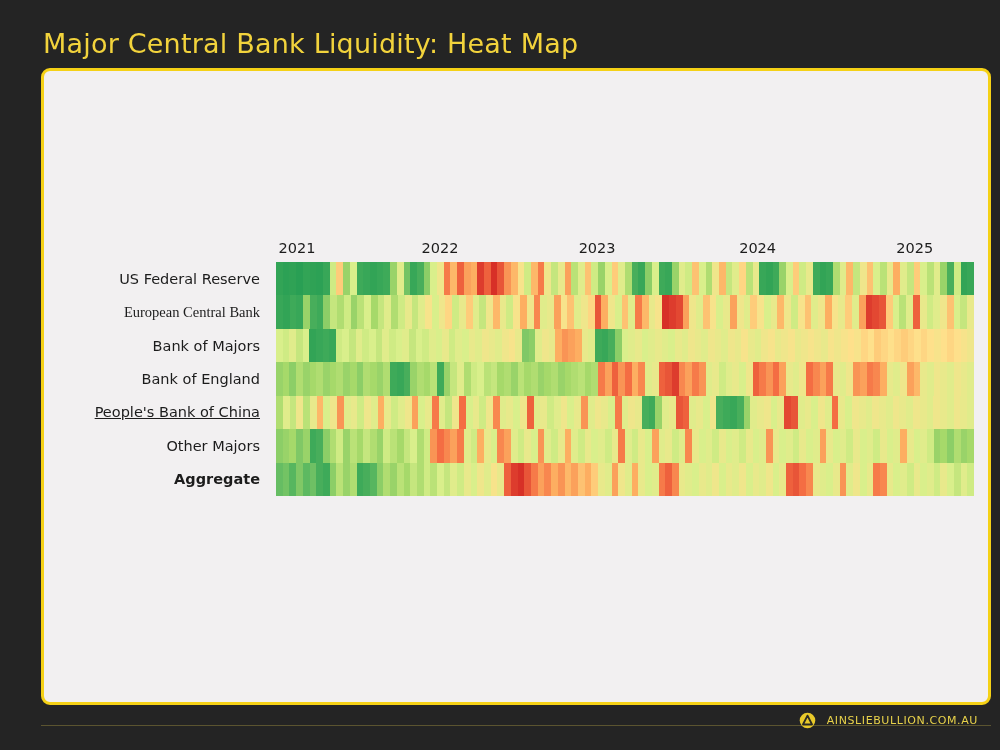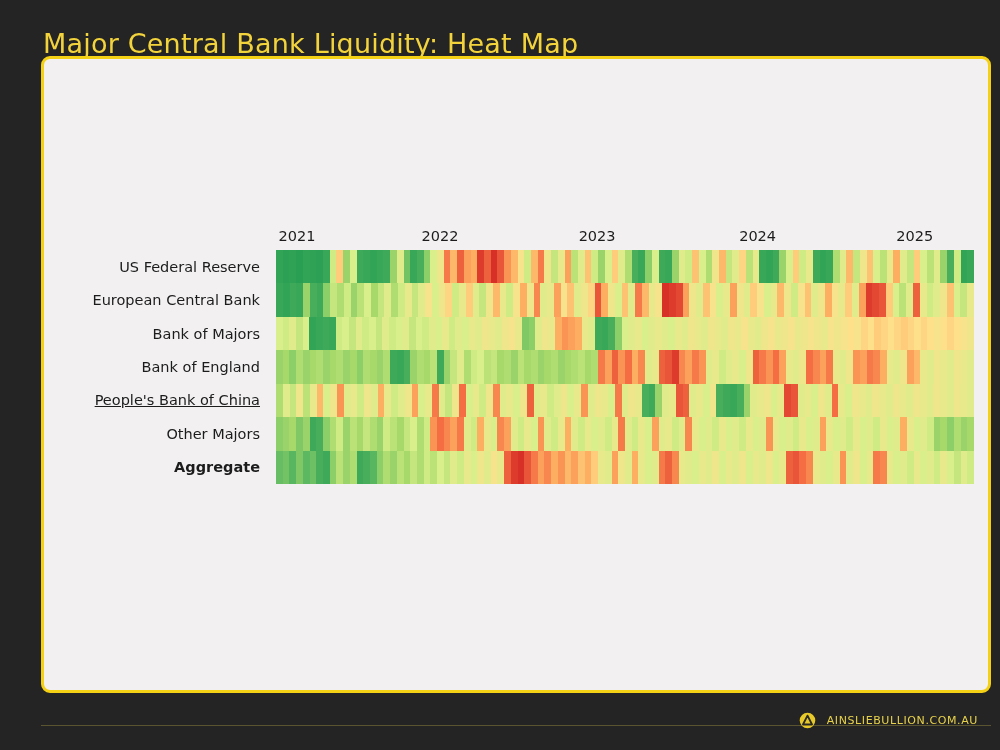--- a/index.html
+++ b/index.html
@@ -29,21 +29,21 @@
     font-weight: 400;
     letter-spacing: 0.2px;
     color: #f2d33c;
     white-space: nowrap;
     font-family: "DejaVu Sans", sans-serif;
   }
   
   #chart-panel {
     position: absolute;
     left: 25px;
-    top: 56px;
+    top: 68px;
     width: 950px;
     height: 637px;
     background: #f2f0f1;
     border: 3px solid #f5d116;
     border-radius: 9px;
     box-sizing: border-box;
     overflow: hidden;
   }
   #plot-area {
     position: absolute;
@@ -133,21 +133,21 @@
     <div id="x-axis">
         <div class="x-tick" style="left: 3%;">2021</div>
         <div class="x-tick" style="left: 23.5%;">2022</div>
         <div class="x-tick" style="left: 46%;">2023</div>
         <div class="x-tick" style="left: 69%; text-align: center;">2024</div>
         <div class="x-tick" style="left: 91.5%;">2025</div>
       </div>
 
     <div id="y-axis">
         <div class="y-tick" style="top: 7.14286%;">US Federal Reserve</div>
-        <div class="y-tick" style="top: 21.4286%;">European Central Bank</div>
+        <div class="y-tick" style="top: 21.4286%; font-family: Liberation Serif, serif;">European Central Bank</div>
         <div class="y-tick" style="top: 35.7143%;">Bank of Majors</div>
         <div class="y-tick" style="top: 50%;">Bank of England</div>
         <div class="y-tick" style="top: 64.2857%; text-decoration: underline;">People's Bank of China</div>
         <div class="y-tick" style="top: 78.5714%;">Other Majors</div>
         <div class="y-tick emphasis" style="top: 92.8571%;">Aggregate</div>
       </div>
 
     <div id="plot-area">
         <div class="hm-row" style="top: 0%; height: 14.2857%; background: linear-gradient(to right, rgb(50, 164, 86) 0%, rgb(50, 164, 86) 0.962%, rgb(44, 161, 85) 0.962%, rgb(44, 161, 85) 1.923%, rgb(47, 162, 85) 1.923%, rgb(47, 162, 85) 2.885%, rgb(41, 159, 84) 2.885%, rgb(41, 159, 84) 3.846%, rgb(50, 164, 86) 3.846%, rgb(50, 164, 86) 4.808%, rgb(47, 162, 85) 4.808%, rgb(47, 162, 85) 5.769%, rgb(44, 161, 85) 5.769%, rgb(44, 161, 85) 6.731%, rgb(56, 167, 88) 6.731%, rgb(56, 167, 88) 7.692%, rgb(207, 235, 132) 7.692%, rgb(207, 235, 132) 8.654%, rgb(254, 204, 122) 8.654%, rgb(254, 204, 122) 9.615%, rgb(153, 211, 105) 9.615%, rgb(153, 211, 105) 10.577%, rgb(217, 239, 139) 10.577%, rgb(217, 239, 139) 11.538%, rgb(62, 170, 89) 11.538%, rgb(62, 170, 89) 12.5%, rgb(56, 167, 88) 12.5%, rgb(56, 167, 88) 13.462%, rgb(50, 164, 86) 13.462%, rgb(50, 164, 86) 14.423%, rgb(56, 167, 88) 14.423%, rgb(56, 167, 88) 15.385%, rgb(62, 170, 89) 15.385%, rgb(62, 170, 89) 16.346%, rgb(153, 211, 105) 16.346%, rgb(153, 211, 105) 17.308%, rgb(224, 236, 139) 17.308%, rgb(224, 236, 139) 18.269%, rgb(115, 195, 100) 18.269%, rgb(115, 195, 100) 19.231%, rgb(56, 167, 88) 19.231%, rgb(56, 167, 88) 20.192%, rgb(72, 174, 91) 20.192%, rgb(72, 174, 91) 21.154%, rgb(140, 206, 103) 21.154%, rgb(140, 206, 103) 22.115%, rgb(217, 239, 139) 22.115%, rgb(217, 239, 139) 23.077%, rgb(239, 230, 139) 23.077%, rgb(239, 230, 139) 24.038%, rgb(246, 122, 73) 24.038%, rgb(246, 122, 73) 25%, rgb(253, 184, 105) 25%, rgb(253, 184, 105) 25.962%, rgb(238, 97, 61) 25.962%, rgb(238, 97, 61) 26.923%, rgb(251, 161, 91) 26.923%, rgb(251, 161, 91) 27.885%, rgb(253, 174, 97) 27.885%, rgb(253, 174, 97) 28.846%, rgb(221, 60, 45) 28.846%, rgb(221, 60, 45) 29.808%, rgb(238, 97, 61) 29.808%, rgb(238, 97, 61) 30.769%, rgb(215, 48, 39) 30.769%, rgb(215, 48, 39) 31.731%, rgb(232, 85, 56) 31.731%, rgb(232, 85, 56) 32.692%, rgb(249, 148, 85) 32.692%, rgb(249, 148, 85) 33.654%, rgb(253, 184, 105) 33.654%, rgb(253, 184, 105) 34.615%, rgb(247, 227, 139) 34.615%, rgb(247, 227, 139) 35.577%, rgb(207, 235, 132) 35.577%, rgb(207, 235, 132) 36.538%, rgb(253, 184, 105) 36.538%, rgb(253, 184, 105) 37.5%, rgb(246, 122, 73) 37.5%, rgb(246, 122, 73) 38.462%, rgb(239, 230, 139) 38.462%, rgb(239, 230, 139) 39.423%, rgb(197, 230, 126) 39.423%, rgb(197, 230, 126) 40.385%, rgb(232, 233, 139) 40.385%, rgb(232, 233, 139) 41.346%, rgb(251, 161, 91) 41.346%, rgb(251, 161, 91) 42.308%, rgb(186, 226, 119) 42.308%, rgb(186, 226, 119) 43.269%, rgb(224, 236, 139) 43.269%, rgb(224, 236, 139) 44.231%, rgb(253, 194, 114) 44.231%, rgb(253, 194, 114) 45.192%, rgb(207, 235, 132) 45.192%, rgb(207, 235, 132) 46.154%, rgb(153, 211, 105) 46.154%, rgb(153, 211, 105) 47.115%, rgb(217, 239, 139) 47.115%, rgb(217, 239, 139) 48.077%, rgb(254, 204, 122) 48.077%, rgb(254, 204, 122) 49.038%, rgb(224, 236, 139) 49.038%, rgb(224, 236, 139) 50%, rgb(176, 221, 113) 50%, rgb(176, 221, 113) 50.962%, rgb(72, 174, 91) 50.962%, rgb(72, 174, 91) 51.923%, rgb(56, 167, 88) 51.923%, rgb(56, 167, 88) 52.885%, rgb(140, 206, 103) 52.885%, rgb(140, 206, 103) 53.846%, rgb(217, 239, 139) 53.846%, rgb(217, 239, 139) 54.808%, rgb(62, 170, 89) 54.808%, rgb(62, 170, 89) 55.769%, rgb(56, 167, 88) 55.769%, rgb(56, 167, 88) 56.731%, rgb(153, 211, 105) 56.731%, rgb(153, 211, 105) 57.692%, rgb(224, 236, 139) 57.692%, rgb(224, 236, 139) 58.654%, rgb(207, 235, 132) 58.654%, rgb(207, 235, 132) 59.615%, rgb(253, 194, 114) 59.615%, rgb(253, 194, 114) 60.577%, rgb(217, 239, 139) 60.577%, rgb(217, 239, 139) 61.538%, rgb(176, 221, 113) 61.538%, rgb(176, 221, 113) 62.5%, rgb(239, 230, 139) 62.5%, rgb(239, 230, 139) 63.462%, rgb(253, 184, 105) 63.462%, rgb(253, 184, 105) 64.423%, rgb(197, 230, 126) 64.423%, rgb(197, 230, 126) 65.385%, rgb(224, 236, 139) 65.385%, rgb(224, 236, 139) 66.346%, rgb(254, 214, 131) 66.346%, rgb(254, 214, 131) 67.308%, rgb(186, 226, 119) 67.308%, rgb(186, 226, 119) 68.269%, rgb(232, 233, 139) 68.269%, rgb(232, 233, 139) 69.231%, rgb(56, 167, 88) 69.231%, rgb(56, 167, 88) 70.192%, rgb(50, 164, 86) 70.192%, rgb(50, 164, 86) 71.154%, rgb(62, 170, 89) 71.154%, rgb(62, 170, 89) 72.115%, rgb(153, 211, 105) 72.115%, rgb(153, 211, 105) 73.077%, rgb(217, 239, 139) 73.077%, rgb(217, 239, 139) 74.038%, rgb(254, 204, 122) 74.038%, rgb(254, 204, 122) 75%, rgb(207, 235, 132) 75%, rgb(207, 235, 132) 75.962%, rgb(232, 233, 139) 75.962%, rgb(232, 233, 139) 76.923%, rgb(62, 170, 89) 76.923%, rgb(62, 170, 89) 77.885%, rgb(50, 164, 86) 77.885%, rgb(50, 164, 86) 78.846%, rgb(56, 167, 88) 78.846%, rgb(56, 167, 88) 79.808%, rgb(176, 221, 113) 79.808%, rgb(176, 221, 113) 80.769%, rgb(224, 236, 139) 80.769%, rgb(224, 236, 139) 81.731%, rgb(253, 184, 105) 81.731%, rgb(253, 184, 105) 82.692%, rgb(197, 230, 126) 82.692%, rgb(197, 230, 126) 83.654%, rgb(239, 230, 139) 83.654%, rgb(239, 230, 139) 84.615%, rgb(253, 194, 114) 84.615%, rgb(253, 194, 114) 85.577%, rgb(217, 239, 139) 85.577%, rgb(217, 239, 139) 86.538%, rgb(186, 226, 119) 86.538%, rgb(186, 226, 119) 87.5%, rgb(232, 233, 139) 87.5%, rgb(232, 233, 139) 88.462%, rgb(253, 174, 97) 88.462%, rgb(253, 174, 97) 89.423%, rgb(224, 236, 139) 89.423%, rgb(224, 236, 139) 90.385%, rgb(197, 230, 126) 90.385%, rgb(197, 230, 126) 91.346%, rgb(254, 204, 122) 91.346%, rgb(254, 204, 122) 92.308%, rgb(217, 239, 139) 92.308%, rgb(217, 239, 139) 93.269%, rgb(186, 226, 119) 93.269%, rgb(186, 226, 119) 94.231%, rgb(224, 236, 139) 94.231%, rgb(224, 236, 139) 95.192%, rgb(153, 211, 105) 95.192%, rgb(153, 211, 105) 96.154%, rgb(72, 174, 91) 96.154%, rgb(72, 174, 91) 97.115%, rgb(207, 235, 132) 97.115%, rgb(207, 235, 132) 98.077%, rgb(50, 164, 86) 98.077%, rgb(50, 164, 86) 99.038%, rgb(56, 167, 88) 99.038%, rgb(56, 167, 88) 100%); filter: blur(0.35px);"></div>
         <div class="hm-row" style="top: 14.2857%; height: 14.2857%; background: linear-gradient(to right, rgb(56, 167, 88) 0%, rgb(56, 167, 88) 0.971%, rgb(50, 164, 86) 0.971%, rgb(50, 164, 86) 1.942%, rgb(62, 170, 89) 1.942%, rgb(62, 170, 89) 2.913%, rgb(56, 167, 88) 2.913%, rgb(56, 167, 88) 3.883%, rgb(153, 211, 105) 3.883%, rgb(153, 211, 105) 4.854%, rgb(72, 174, 91) 4.854%, rgb(72, 174, 91) 5.825%, rgb(62, 170, 89) 5.825%, rgb(62, 170, 89) 6.796%, rgb(140, 206, 103) 6.796%, rgb(140, 206, 103) 7.767%, rgb(197, 230, 126) 7.767%, rgb(197, 230, 126) 8.738%, rgb(176, 221, 113) 8.738%, rgb(176, 221, 113) 9.709%, rgb(207, 235, 132) 9.709%, rgb(207, 235, 132) 10.68%, rgb(153, 211, 105) 10.68%, rgb(153, 211, 105) 11.65%, rgb(186, 226, 119) 11.65%, rgb(186, 226, 119) 12.621%, rgb(217, 239, 139) 12.621%, rgb(217, 239, 139) 13.592%, rgb(166, 217, 106) 13.592%, rgb(166, 217, 106) 14.563%, rgb(197, 230, 126) 14.563%, rgb(197, 230, 126) 15.534%, rgb(224, 236, 139) 15.534%, rgb(224, 236, 139) 16.505%, rgb(176, 221, 113) 16.505%, rgb(176, 221, 113) 17.476%, rgb(207, 235, 132) 17.476%, rgb(207, 235, 132) 18.447%, rgb(232, 233, 139) 18.447%, rgb(232, 233, 139) 19.417%, rgb(197, 230, 126) 19.417%, rgb(197, 230, 126) 20.388%, rgb(224, 236, 139) 20.388%, rgb(224, 236, 139) 21.359%, rgb(247, 227, 139) 21.359%, rgb(247, 227, 139) 22.33%, rgb(217, 239, 139) 22.33%, rgb(217, 239, 139) 23.301%, rgb(239, 230, 139) 23.301%, rgb(239, 230, 139) 24.272%, rgb(254, 214, 131) 24.272%, rgb(254, 214, 131) 25.243%, rgb(207, 235, 132) 25.243%, rgb(207, 235, 132) 26.214%, rgb(232, 233, 139) 26.214%, rgb(232, 233, 139) 27.184%, rgb(254, 204, 122) 27.184%, rgb(254, 204, 122) 28.155%, rgb(224, 236, 139) 28.155%, rgb(224, 236, 139) 29.126%, rgb(197, 230, 126) 29.126%, rgb(197, 230, 126) 30.097%, rgb(239, 230, 139) 30.097%, rgb(239, 230, 139) 31.068%, rgb(253, 184, 105) 31.068%, rgb(253, 184, 105) 32.039%, rgb(232, 233, 139) 32.039%, rgb(232, 233, 139) 33.01%, rgb(207, 235, 132) 33.01%, rgb(207, 235, 132) 33.981%, rgb(247, 227, 139) 33.981%, rgb(247, 227, 139) 34.951%, rgb(253, 174, 97) 34.951%, rgb(253, 174, 97) 35.922%, rgb(239, 230, 139) 35.922%, rgb(239, 230, 139) 36.893%, rgb(248, 135, 79) 36.893%, rgb(248, 135, 79) 37.864%, rgb(224, 236, 139) 37.864%, rgb(224, 236, 139) 38.835%, rgb(232, 233, 139) 38.835%, rgb(232, 233, 139) 39.806%, rgb(251, 161, 91) 39.806%, rgb(251, 161, 91) 40.777%, rgb(247, 227, 139) 40.777%, rgb(247, 227, 139) 41.748%, rgb(253, 194, 114) 41.748%, rgb(253, 194, 114) 42.718%, rgb(224, 236, 139) 42.718%, rgb(224, 236, 139) 43.689%, rgb(239, 230, 139) 43.689%, rgb(239, 230, 139) 44.66%, rgb(254, 214, 131) 44.66%, rgb(254, 214, 131) 45.631%, rgb(232, 85, 56) 45.631%, rgb(232, 85, 56) 46.602%, rgb(253, 174, 97) 46.602%, rgb(253, 174, 97) 47.573%, rgb(239, 230, 139) 47.573%, rgb(239, 230, 139) 48.544%, rgb(217, 239, 139) 48.544%, rgb(217, 239, 139) 49.515%, rgb(253, 194, 114) 49.515%, rgb(253, 194, 114) 50.485%, rgb(224, 236, 139) 50.485%, rgb(224, 236, 139) 51.456%, rgb(246, 122, 73) 51.456%, rgb(246, 122, 73) 52.427%, rgb(253, 184, 105) 52.427%, rgb(253, 184, 105) 53.398%, rgb(232, 233, 139) 53.398%, rgb(232, 233, 139) 54.369%, rgb(247, 227, 139) 54.369%, rgb(247, 227, 139) 55.34%, rgb(215, 48, 39) 55.34%, rgb(215, 48, 39) 56.311%, rgb(221, 60, 45) 56.311%, rgb(221, 60, 45) 57.282%, rgb(227, 72, 50) 57.282%, rgb(227, 72, 50) 58.252%, rgb(251, 161, 91) 58.252%, rgb(251, 161, 91) 59.223%, rgb(239, 230, 139) 59.223%, rgb(239, 230, 139) 60.194%, rgb(224, 236, 139) 60.194%, rgb(224, 236, 139) 61.165%, rgb(253, 194, 114) 61.165%, rgb(253, 194, 114) 62.136%, rgb(247, 227, 139) 62.136%, rgb(247, 227, 139) 63.107%, rgb(217, 239, 139) 63.107%, rgb(217, 239, 139) 64.078%, rgb(232, 233, 139) 64.078%, rgb(232, 233, 139) 65.049%, rgb(251, 161, 91) 65.049%, rgb(251, 161, 91) 66.019%, rgb(239, 230, 139) 66.019%, rgb(239, 230, 139) 66.99%, rgb(224, 236, 139) 66.99%, rgb(224, 236, 139) 67.961%, rgb(254, 204, 122) 67.961%, rgb(254, 204, 122) 68.932%, rgb(247, 227, 139) 68.932%, rgb(247, 227, 139) 69.903%, rgb(217, 239, 139) 69.903%, rgb(217, 239, 139) 70.874%, rgb(232, 233, 139) 70.874%, rgb(232, 233, 139) 71.845%, rgb(253, 184, 105) 71.845%, rgb(253, 184, 105) 72.816%, rgb(239, 230, 139) 72.816%, rgb(239, 230, 139) 73.786%, rgb(207, 235, 132) 73.786%, rgb(207, 235, 132) 74.757%, rgb(247, 227, 139) 74.757%, rgb(247, 227, 139) 75.728%, rgb(253, 194, 114) 75.728%, rgb(253, 194, 114) 76.699%, rgb(224, 236, 139) 76.699%, rgb(224, 236, 139) 77.67%, rgb(239, 230, 139) 77.67%, rgb(239, 230, 139) 78.641%, rgb(253, 174, 97) 78.641%, rgb(253, 174, 97) 79.612%, rgb(247, 227, 139) 79.612%, rgb(247, 227, 139) 80.583%, rgb(232, 233, 139) 80.583%, rgb(232, 233, 139) 81.553%, rgb(254, 204, 122) 81.553%, rgb(254, 204, 122) 82.524%, rgb(224, 236, 139) 82.524%, rgb(224, 236, 139) 83.495%, rgb(251, 161, 91) 83.495%, rgb(251, 161, 91) 84.466%, rgb(221, 60, 45) 84.466%, rgb(221, 60, 45) 85.437%, rgb(227, 72, 50) 85.437%, rgb(227, 72, 50) 86.408%, rgb(232, 85, 56) 86.408%, rgb(232, 85, 56) 87.379%, rgb(254, 204, 122) 87.379%, rgb(254, 204, 122) 88.35%, rgb(217, 239, 139) 88.35%, rgb(217, 239, 139) 89.32%, rgb(186, 226, 119) 89.32%, rgb(186, 226, 119) 90.291%, rgb(224, 236, 139) 90.291%, rgb(224, 236, 139) 91.262%, rgb(238, 97, 61) 91.262%, rgb(238, 97, 61) 92.233%, rgb(232, 233, 139) 92.233%, rgb(232, 233, 139) 93.204%, rgb(207, 235, 132) 93.204%, rgb(207, 235, 132) 94.175%, rgb(224, 236, 139) 94.175%, rgb(224, 236, 139) 95.146%, rgb(239, 230, 139) 95.146%, rgb(239, 230, 139) 96.117%, rgb(253, 194, 114) 96.117%, rgb(253, 194, 114) 97.087%, rgb(217, 239, 139) 97.087%, rgb(217, 239, 139) 98.058%, rgb(197, 230, 126) 98.058%, rgb(197, 230, 126) 99.029%, rgb(232, 233, 139) 99.029%, rgb(232, 233, 139) 100%); filter: blur(0.35px);"></div>

